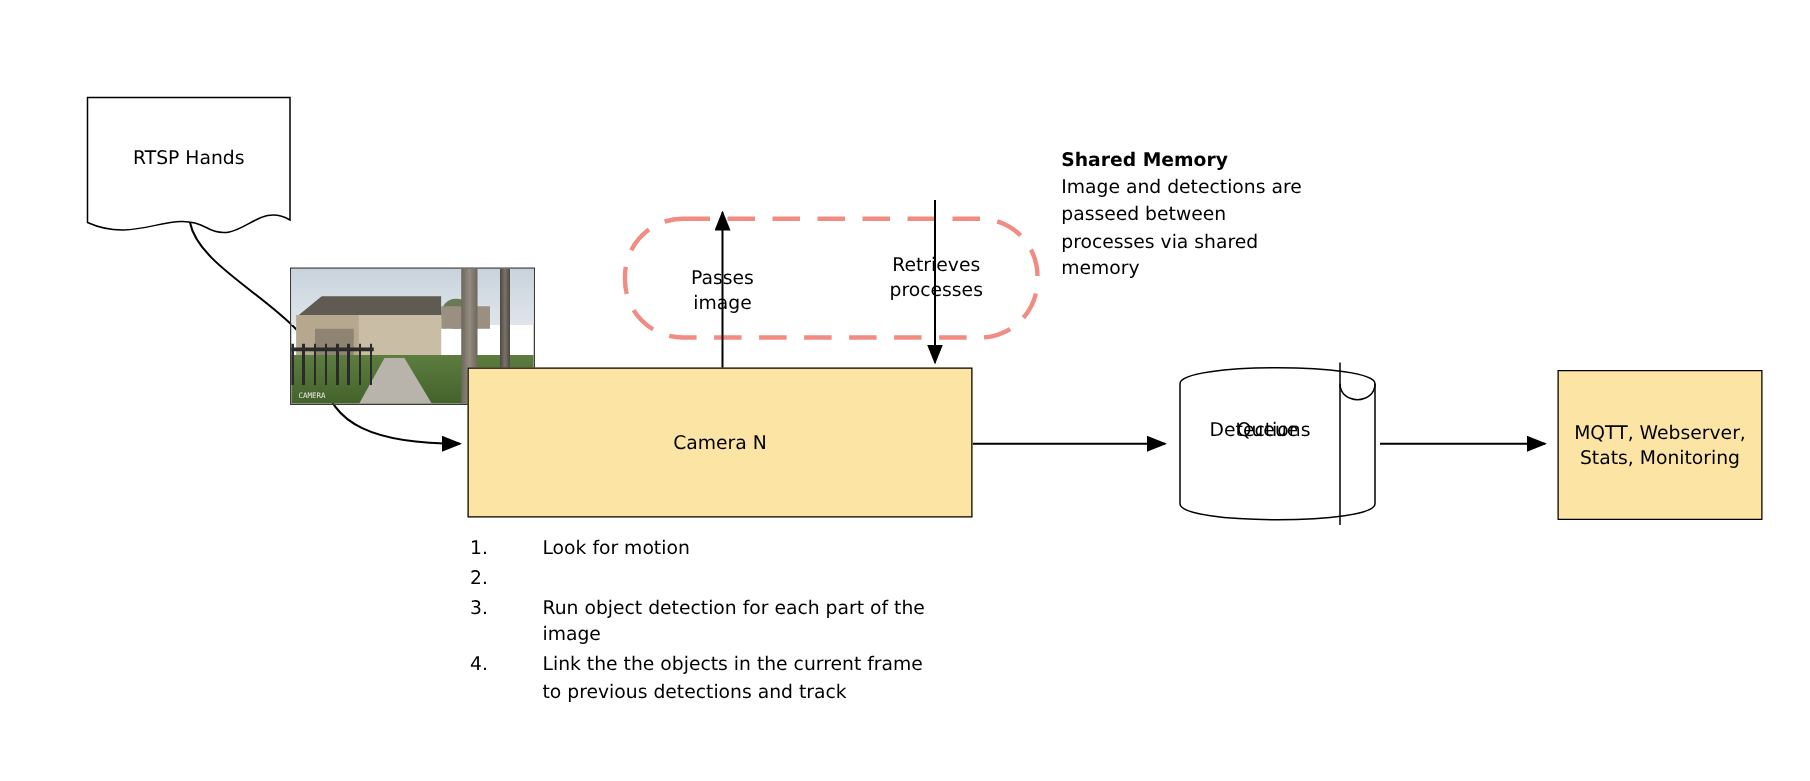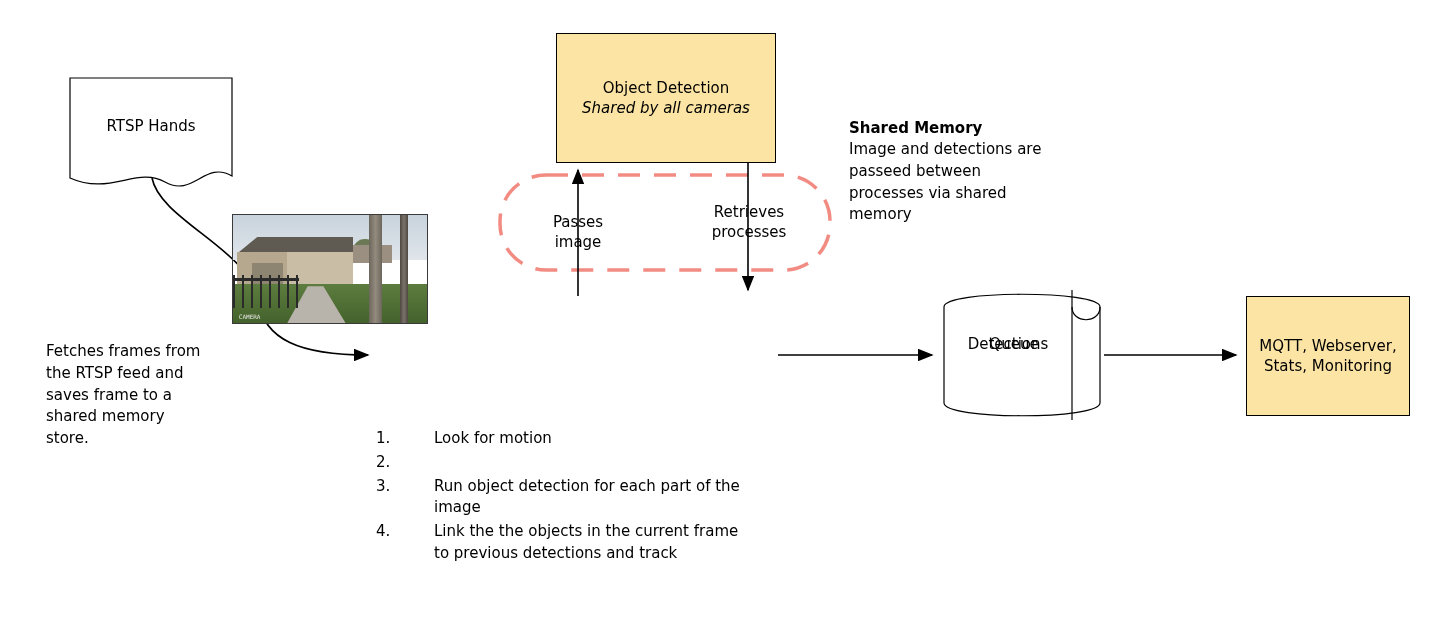--- a/index.html
+++ b/index.html
@@ -194,44 +194,38 @@
     <div class="snap-door"></div>
     <div class="snap-grass"></div>
     <div class="snap-path"></div>
     <div class="snap-fence"></div>
     <div class="snap-fencebar"></div>
     <div class="snap-pole"></div>
     <div class="snap-pole2"></div>
     <div class="snap-stamp">CAMERA</div>
   </div>
 
-  <div class="node box" style="left:556px; top:33px; width:220px; height:130px;">
-    <div class="line1">Object Detection</div>
-    <div class="line2">Shared by all cameras</div>
-  </div>
-
+
+  <div class="node box" style="left:374px; top:294px; width:404px; height:120px;">
+    <div class="line1">Camera N</div>
+  </div>
 
   <div class="plain-text" style="left:944px; top:334px; width:128px; text-align:center;">Detections</div>
   <div class="plain-text" style="left:944px; top:334px; width:140px; text-align:center;">Queue</div>
 
   <div class="node box" style="left:1246px; top:296px; width:164px; height:120px;text-align:center;">
     <div class="line1">MQTT, Webserver,</div>
     <div class="line1">Stats, Monitoring</div>
   </div>
 
   <div class="edge-label" style="left:528px; top:212px; width:100px;">Passes
 image</div>
   <div class="edge-label" style="left:694px; top:202px; width:110px;">Retrieves
 processes</div>
 
-  <div class="plain-text" style="left:46px; top:341px; width:200px;">Fetches frames from
-the RTSP feed and
-saves frame to a
-shared memory
-store.</div>
 
   <div class="plain-text bold-label" style="left:849px; top:118px; width:240px;">Shared Memory</div>
   <div class="plain-text" style="left:849px; top:139px; width:230px;">Image and detections are
 passeed between
 processes via shared
 memory</div>
 
 
   <div class="ol-list" style="left:376px; top:428px; width:400px;">
     <div class="ol-row">

